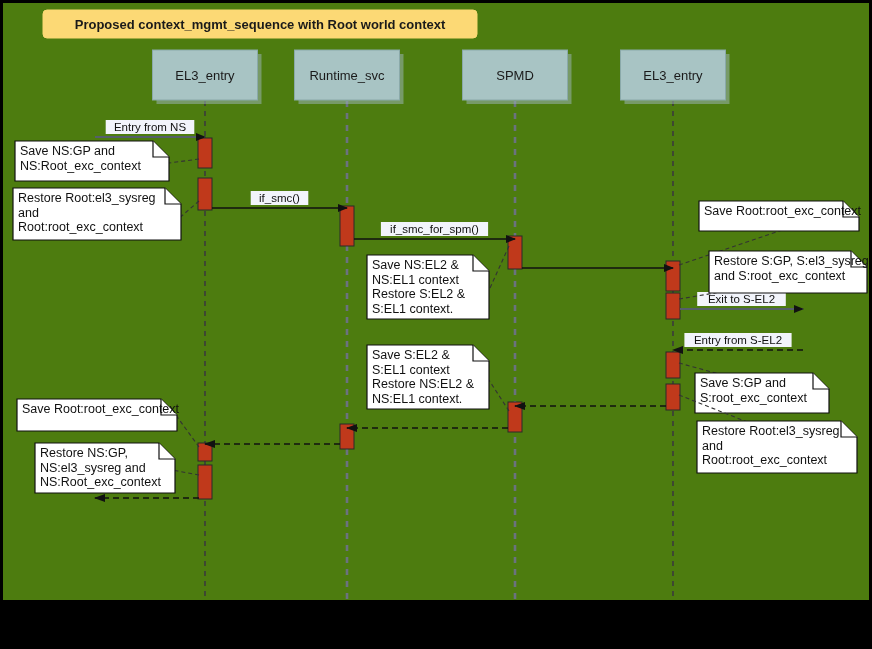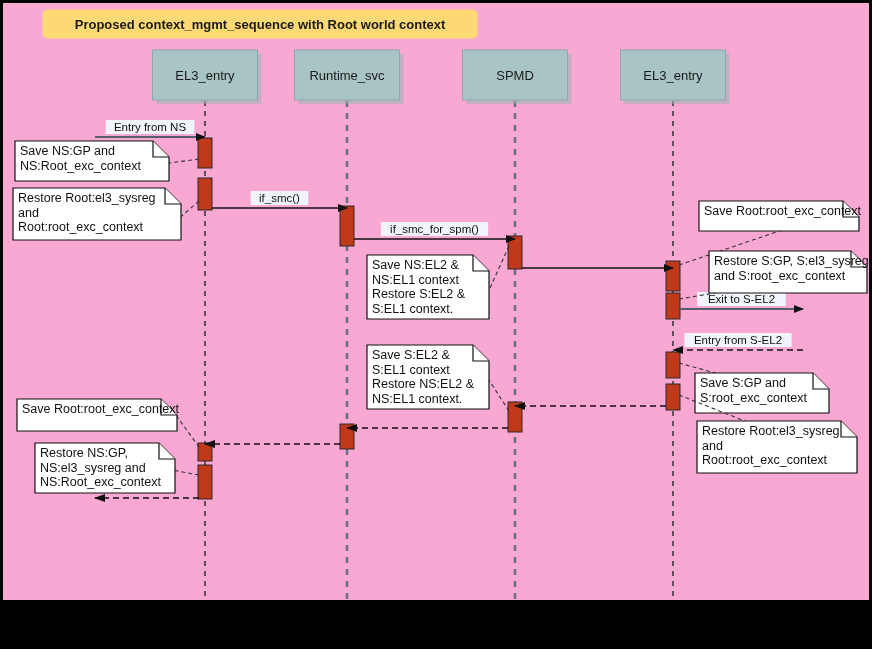--- a/index.html
+++ b/index.html
@@ -4,21 +4,21 @@
 <style>
   html, body {
     margin: 0;
     padding: 0;
     background: #000000;
   }
   #canvas {
     position: relative;
     width: 872px;
     height: 603px;
-    background: #f9a8d4;
+    background: #4d7c0f;
     border: 3px solid #000000;
     box-sizing: border-box;
     overflow: hidden;
     font-family: "Liberation Sans", sans-serif;
   }
   svg#diagram {
     position: absolute;
     left: 0;
     top: 0;
     width: 872px;

